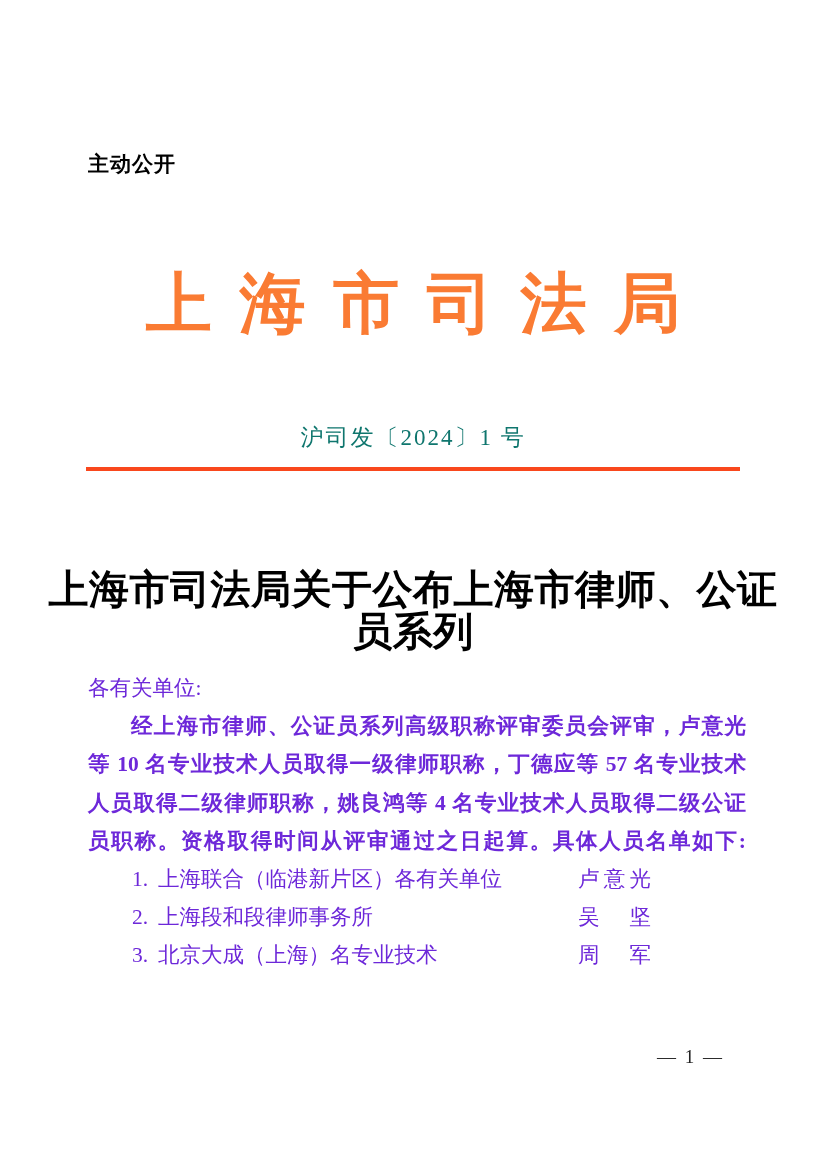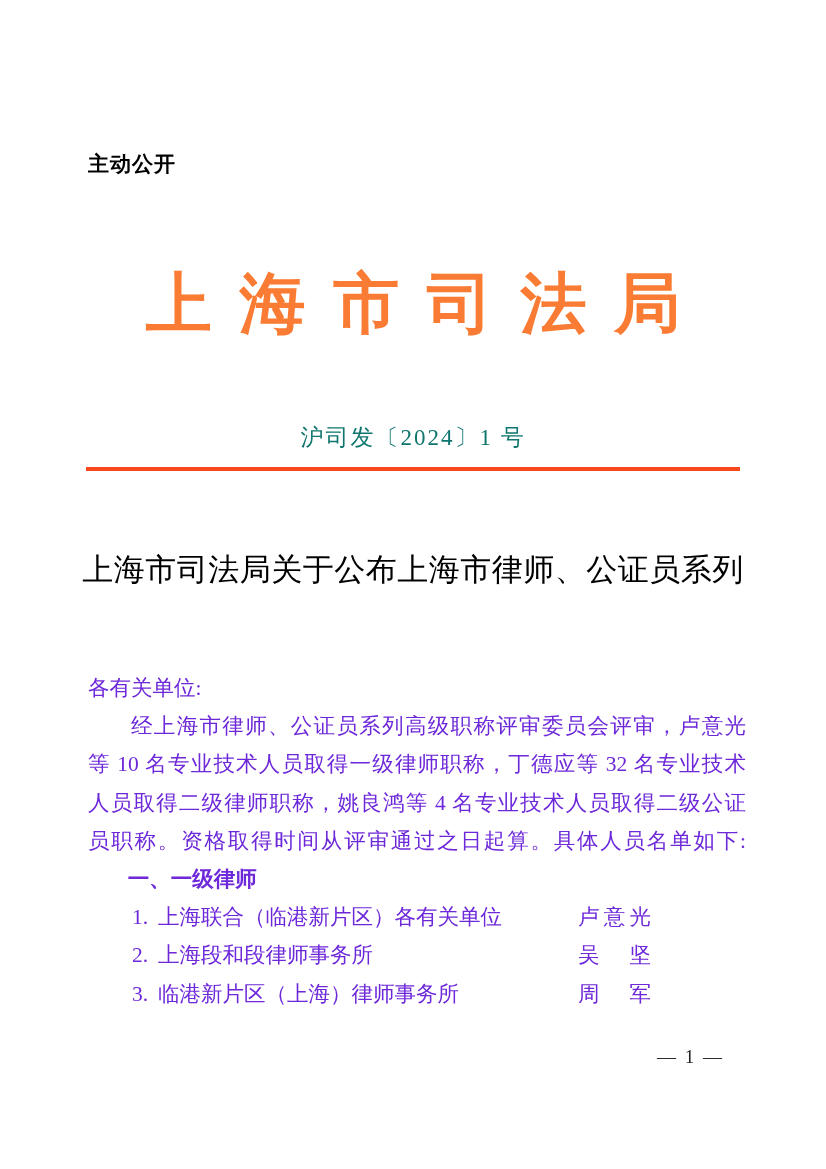--- a/index.html
+++ b/index.html
@@ -56,43 +56,44 @@
     position: absolute;
     left: 86px;
     top: 467px;
     width: 654px;
     height: 4px;
     background: #F9471D;
   }
 
   .doc-title {
     position: absolute;
-    top: 549px;
+    top: 569px;
     left: 40px;
     right: 40px;
     text-align: center;
-    font-weight: normal;
-    font-size: 31px;
+    font-weight: bold;
+    font-size: 40px;
     line-height: 42px;
     letter-spacing: 0.5px;
   }
 
   .body-block {
     position: absolute;
     left: 88px;
     top: 669px;
     width: 658px;
     font-size: 21.5px;
     line-height: 38.2px;
     color: #6d28d9;
   }
   .salutation { text-align: left; }
   .para-line {
     text-align: justify;
     text-align-last: justify;
+    font-weight: bold;
   }
   .para-line.indent { text-indent: 2em; }
 
   .section-heading {
     font-family: "Liberation Sans", "DejaVu Sans", sans-serif;
     font-weight: bold;
     padding-left: 1.85em;
     font-size: 21.5px;
   }
 
@@ -139,38 +140,37 @@
 
   <div class="doc-title">
     <div>上海市司法局关于公布上海市律师、公证员系列</div>
   </div>
 
   <div class="body-block">
 
     <div class="salutation">各有关单位:</div>
 
     <div class="para-line indent">经上海市律师、公证员系列高级职称评审委员会评审，卢意光</div>
-    <div class="para-line">等 10 名专业技术人员取得一级律师职称，丁德应等 32 名专业技术</div>
+    <div class="para-line">等 10 名专业技术人员取得一级律师职称，丁德应等 57 名专业技术</div>
     <div class="para-line">人员取得二级律师职称，姚良鸿等 4 名专业技术人员取得二级公证</div>
     <div class="para-line">员职称。资格取得时间从评审通过之日起算。具体人员名单如下:</div>
 
-    <div class="section-heading">一、一级律师</div>
 
     <div class="list-row">
       <span class="list-num">1.</span><span>上海联合（临港新片区）各有关单位</span>
       <span class="list-name">卢意光</span>
     </div>
 
     <div class="list-row">
       <span class="list-num">2.</span><span>上海段和段律师事务所</span>
       <span class="list-name">吴坚</span>
     </div>
 
     <div class="list-row">
-      <span class="list-num">3.</span><span>临港新片区（上海）律师事务所</span>
+      <span class="list-num">3.</span><span>北京大成（上海）名专业技术</span>
       <span class="list-name">周军</span>
     </div>
 
   </div>
 
   <div class="page-number">— 1 —</div>
 
 </div>
 
 </body></html>

